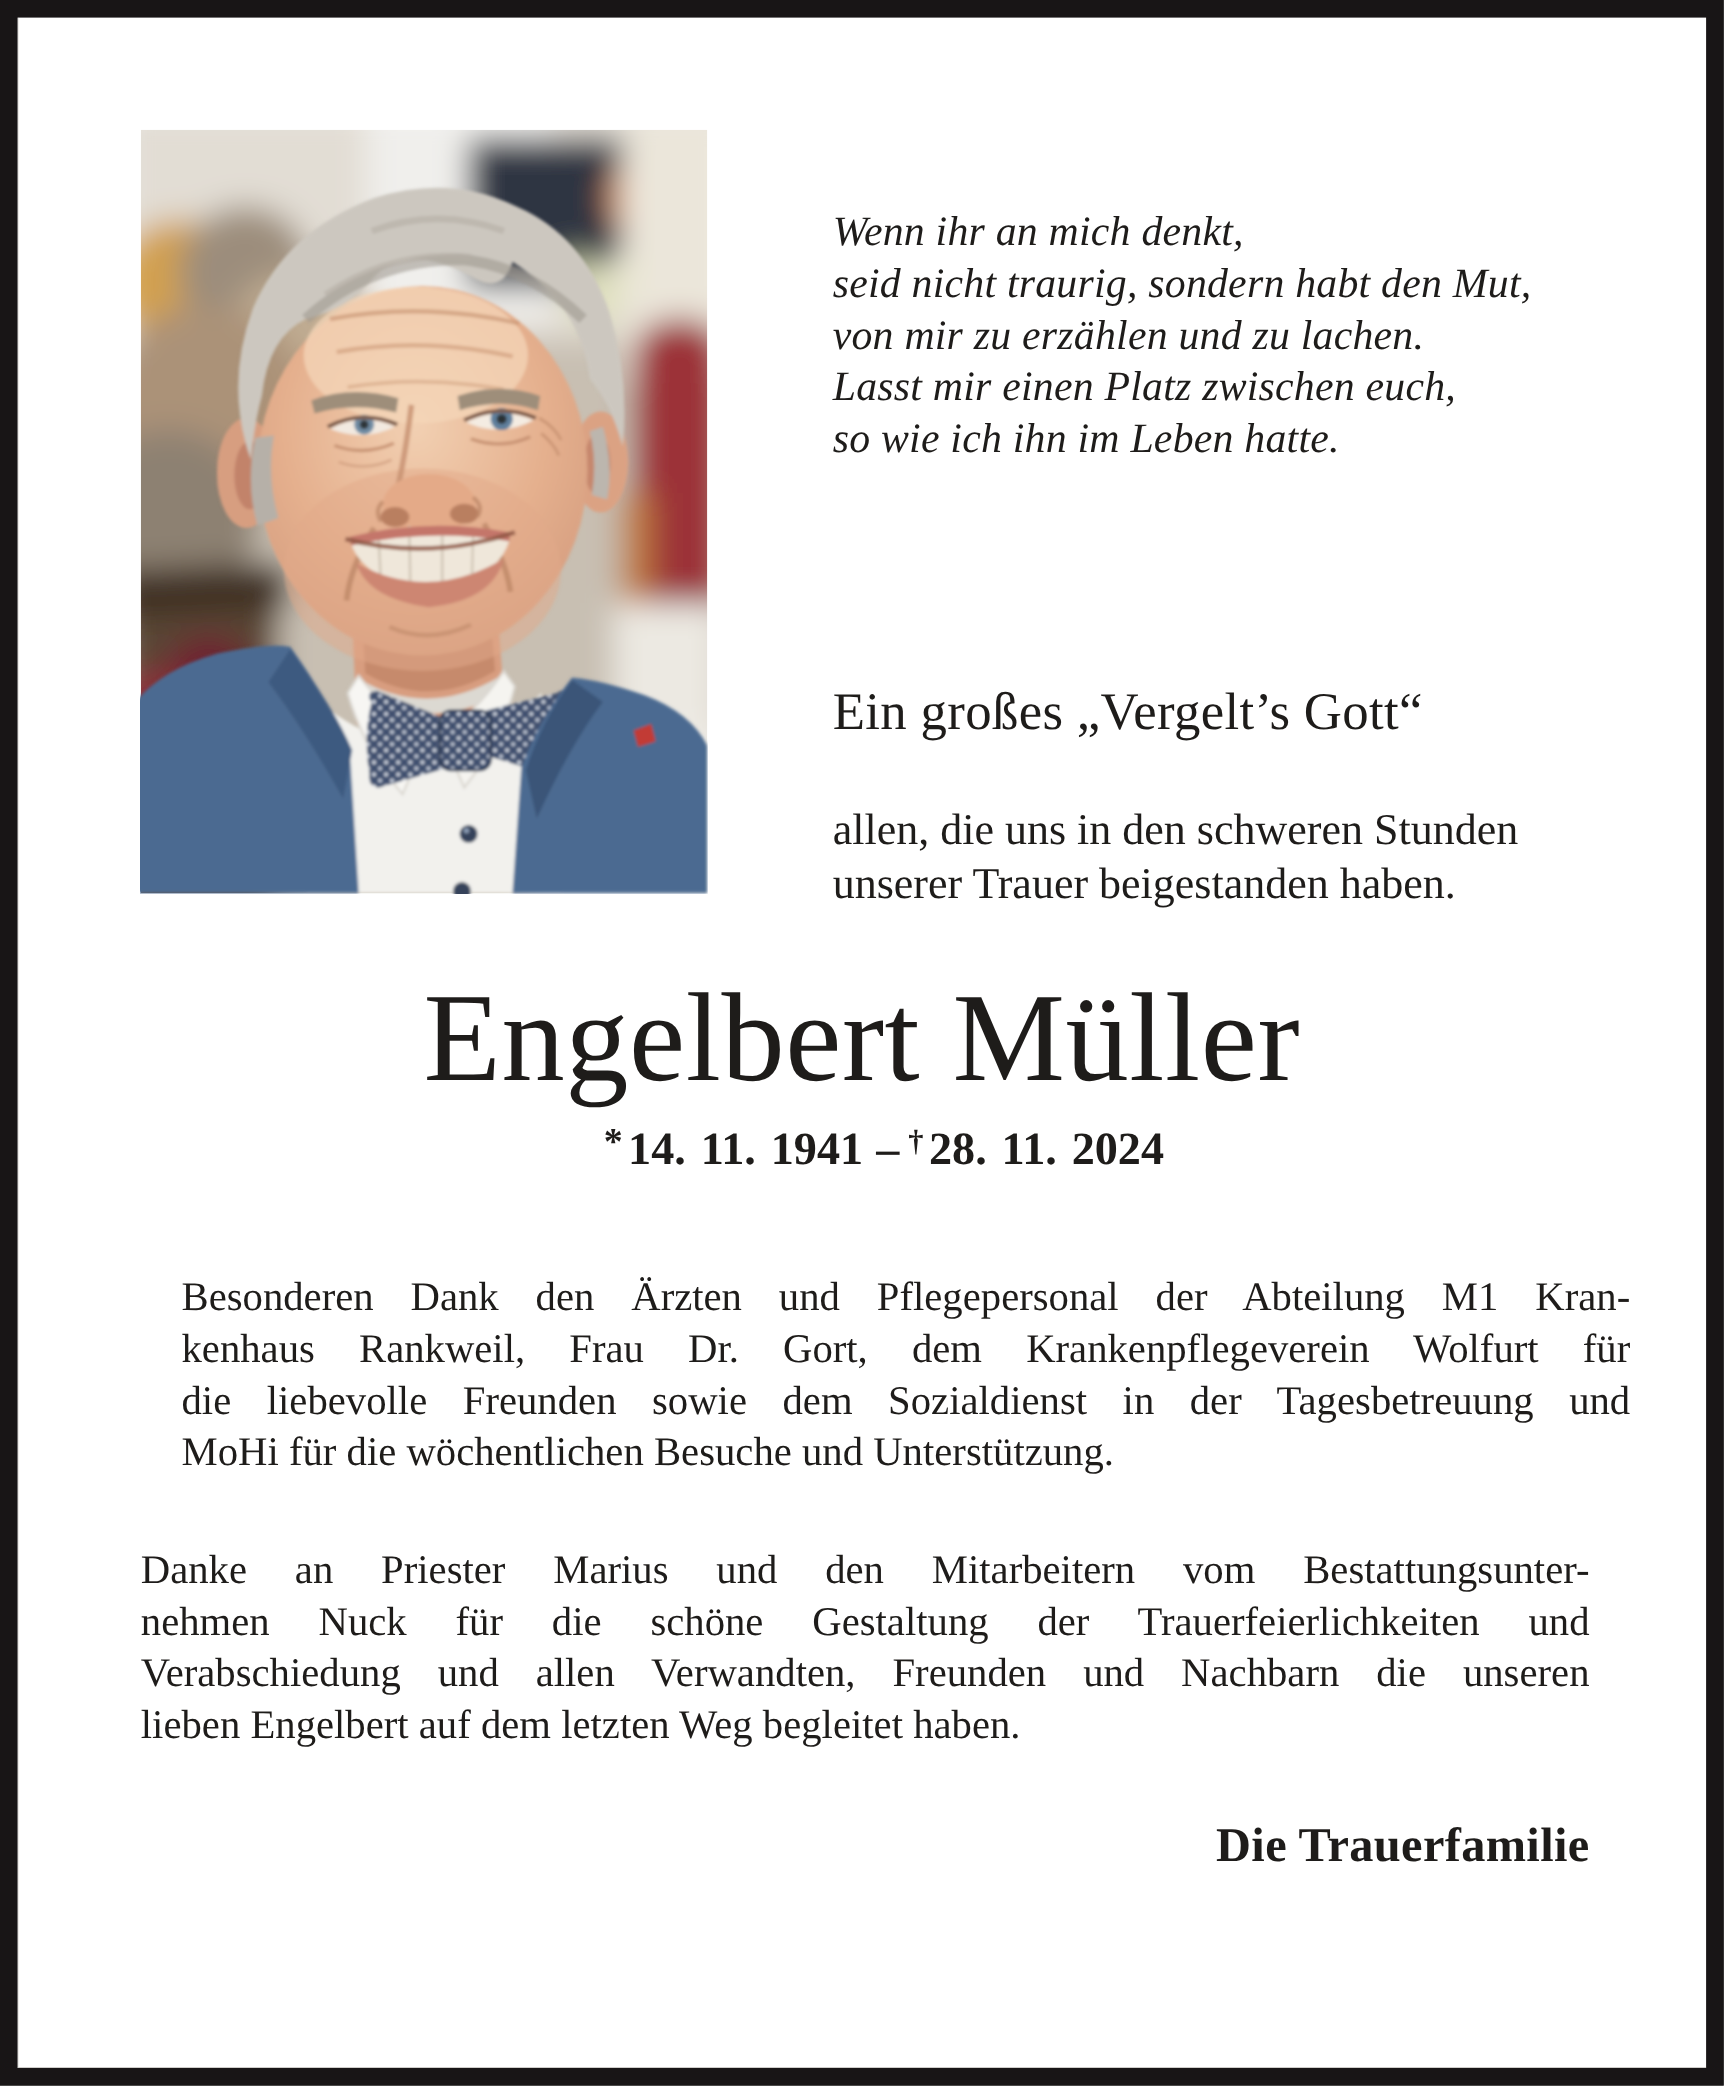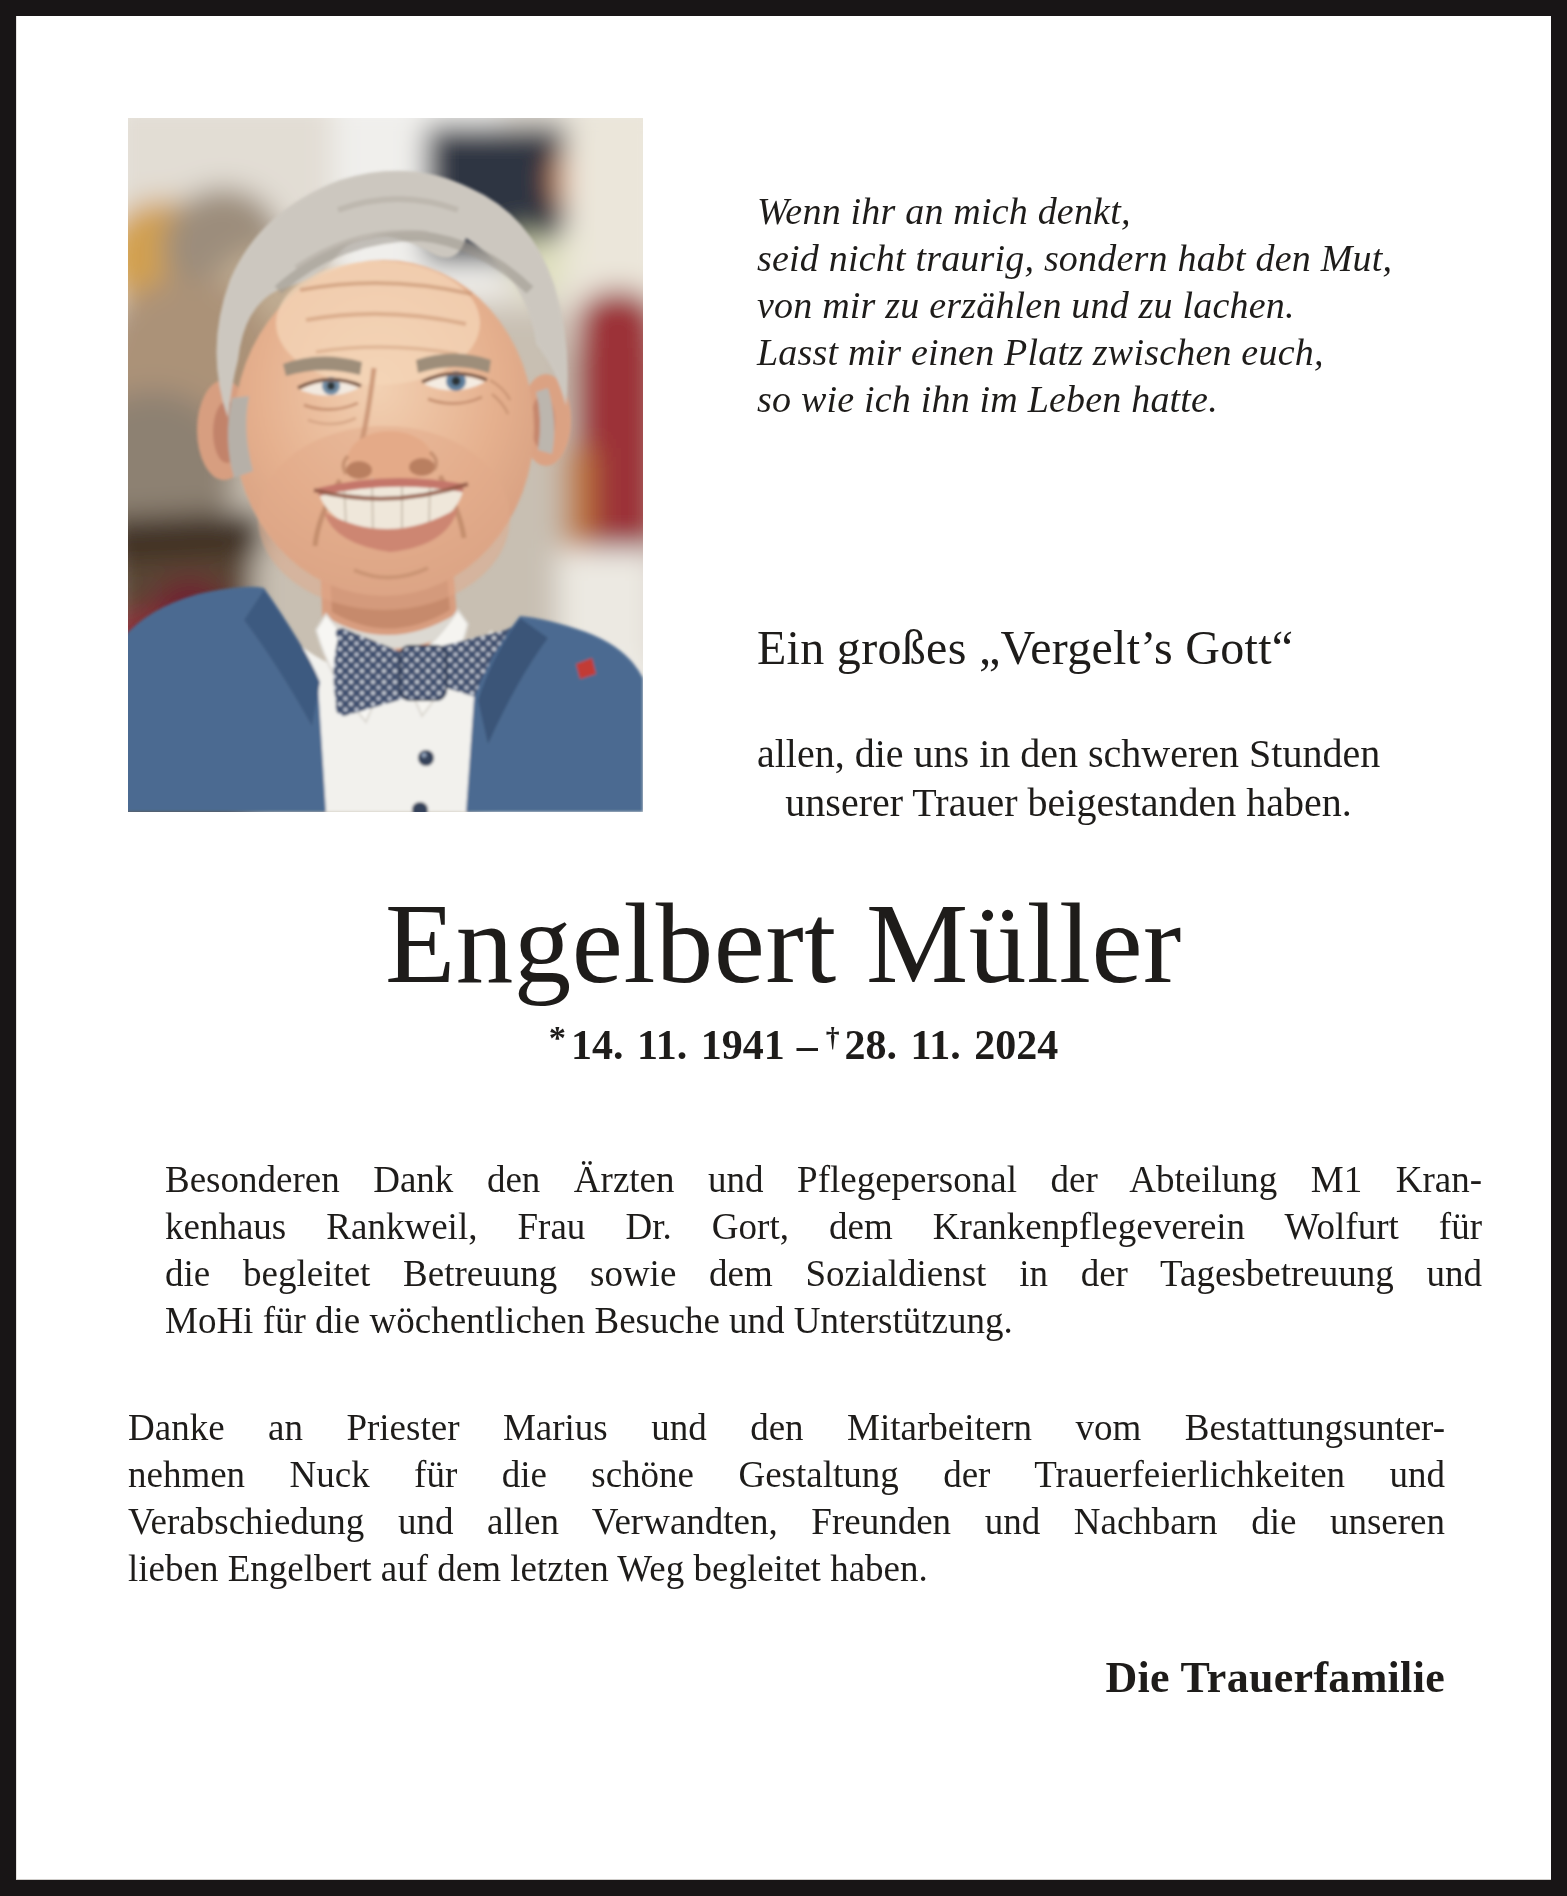--- a/index.html
+++ b/index.html
@@ -33,21 +33,21 @@
     font-style:italic;font-size:38px;line-height:47px;
     white-space:nowrap;letter-spacing:.2px;
   }
   .thanks-heading{
     position:absolute;left:741px;top:604px;
     font-size:48px;line-height:56px;white-space:nowrap;
     letter-spacing:.3px;
   }
   .thanks{
     position:absolute;left:741px;top:713px;
-    font-size:40px;line-height:49px;white-space:nowrap;text-align:center;
+    font-size:40px;line-height:49px;white-space:nowrap;
   }
   .name{
     position:absolute;left:0;top:868px;width:100%;
     text-align:center;font-size:115px;line-height:120px;
     letter-spacing:.5px;white-space:nowrap;
   }
   .dates{
     position:absolute;left:0;top:996px;width:100%;
     text-align:center;font-weight:bold;font-size:42px;line-height:50px;
     white-space:nowrap;word-spacing:3px;margin-left:20px;
@@ -220,21 +220,21 @@
 
     <div class="name">Engelbert Müller</div>
 
     <div class="dates">
       <span class="sym star">*</span><span>14. 11. 1941</span><span class="dash">–</span><span class="sym cross">†</span><span>28. 11. 2024</span>
     </div>
 
     <div class="body-text p1">
       <div class="pline">Besonderen Dank den Ärzten und Pflegepersonal der Abteilung M1 Kran-</div>
       <div class="pline">kenhaus Rankweil, Frau Dr. Gort, dem Krankenpflegeverein Wolfurt für</div>
-      <div class="pline">die begleitet Betreuung sowie dem Sozialdienst in der Tagesbetreuung und</div>
+      <div class="pline">die liebevolle Freunden sowie dem Sozialdienst in der Tagesbetreuung und</div>
       <div class="pline last">MoHi für die wöchentlichen Besuche und Unterstützung.</div>
     </div>
 
     <div class="body-text p2">
       <div class="pline">Danke an Priester Marius und den Mitarbeitern vom Bestattungsunter-</div>
       <div class="pline">nehmen Nuck für die schöne Gestaltung der Trauerfeierlichkeiten und</div>
       <div class="pline">Verabschiedung und allen Verwandten, Freunden und Nachbarn die unseren</div>
       <div class="pline last">lieben Engelbert auf dem letzten Weg begleitet haben.</div>
     </div>
 

